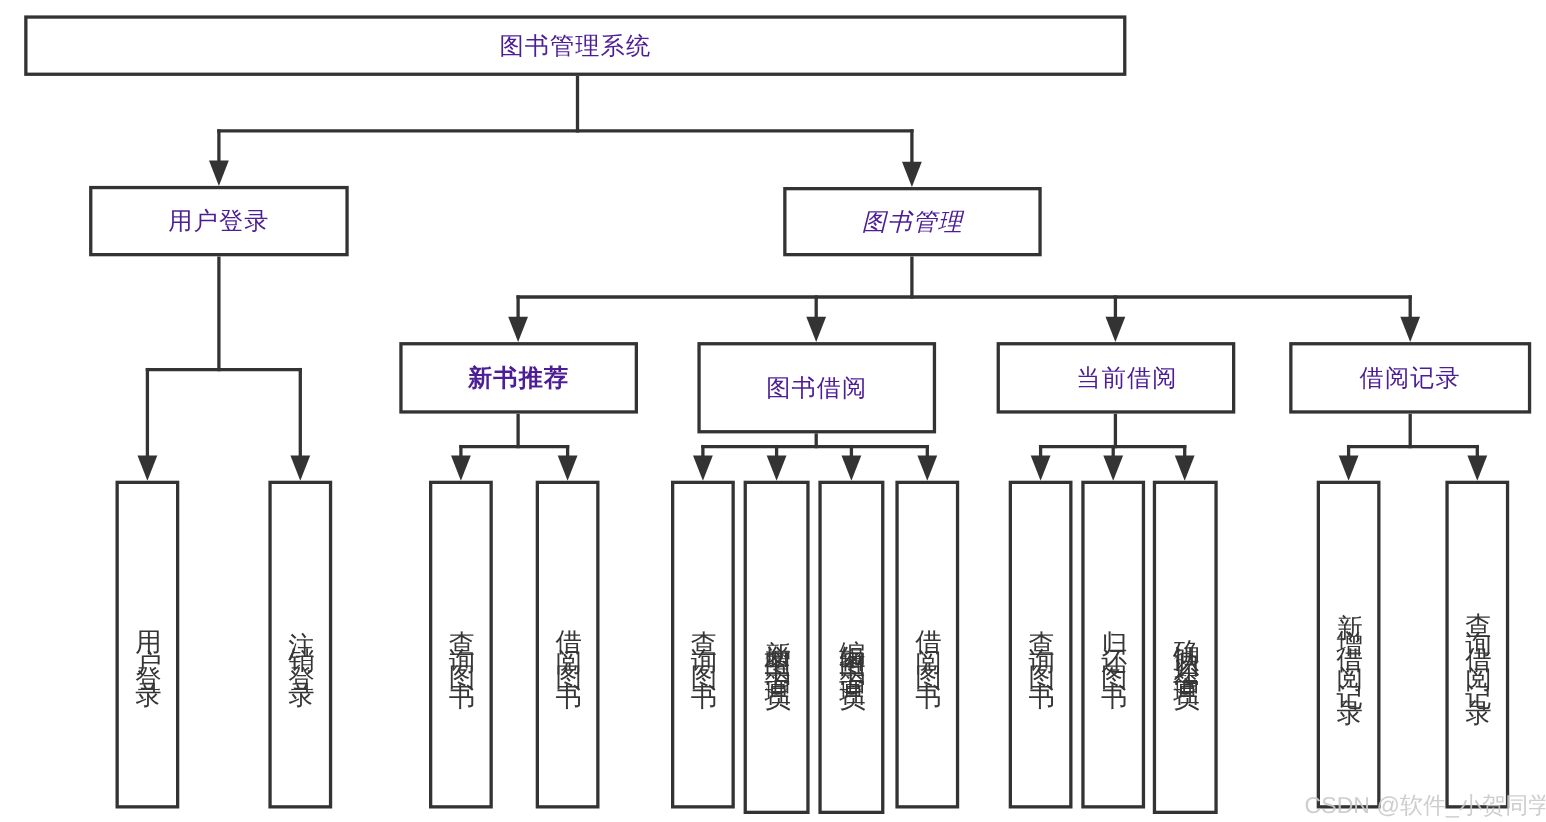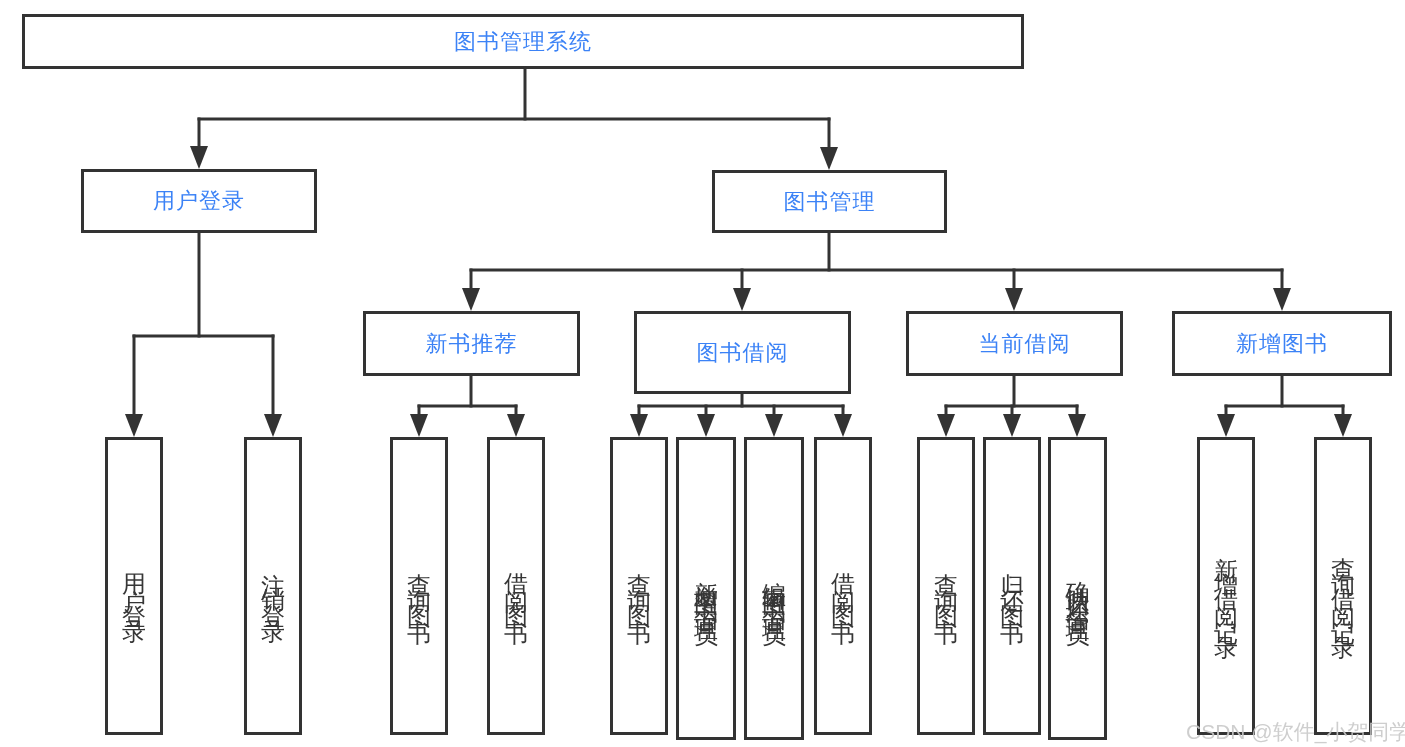--- a/index.html
+++ b/index.html
@@ -26,21 +26,21 @@
     box-sizing: border-box;
     border: 3px solid #333333;
     background: #ffffff;
     display: flex;
     align-items: center;
     justify-content: center;
     z-index: 2;
   }
   .hlabel {
     font-size: 22px;
-    color: #3b82f6;
+    color: #4c1d95;
     letter-spacing: 1px;
     white-space: nowrap;
   }
   .vlabel {
     writing-mode: vertical-rl;
     text-orientation: mixed;
     font-size: 24px;
     color: #363636;
     line-height: 1;
     white-space: nowrap;
@@ -130,35 +130,35 @@
     </g>
   </svg>
 
   <div class="box" style="left:22px; top:14px; width:1002px; height:55px;">
     <span class="hlabel">图书管理系统</span>
   </div>
 
   <div class="box" style="left:81px; top:169px; width:236px; height:64px;">
     <span class="hlabel">用户登录</span>
   </div>
-  <div class="box" style="left:712px; top:170px; width:235px; height:63px;">
+  <div class="box" style="left:712px; top:170px; width:235px; height:63px;font-style:italic;">
     <span class="hlabel">图书管理</span>
   </div>
 
-  <div class="box" style="left:363px; top:311px; width:217px; height:65px;">
+  <div class="box" style="left:363px; top:311px; width:217px; height:65px;font-weight:bold;">
     <span class="hlabel">新书推荐</span>
   </div>
   <div class="box" style="left:634px; top:311px; width:217px; height:83px;">
     <span class="hlabel">图书借阅</span>
   </div>
   <div class="box" style="left:906px; top:311px; width:217px; height:65px;padding-left:20px;">
     <span class="hlabel">当前借阅</span>
   </div>
   <div class="box" style="left:1172px; top:311px; width:220px; height:65px;">
-    <span class="hlabel">新增图书</span>
+    <span class="hlabel">借阅记录</span>
   </div>
 
   <div class="box" style="left:105px; top:437px; width:58px; height:298px;">
     <span class="vlabel" style="letter-spacing: 16px;">用户登录</span>
   </div>
   <div class="box" style="left:244px; top:437px; width:58px; height:298px;">
     <span class="vlabel" style="letter-spacing: 16px;">注销登录</span>
   </div>
 
   <div class="box" style="left:390px; top:437px; width:58px; height:298px;">

